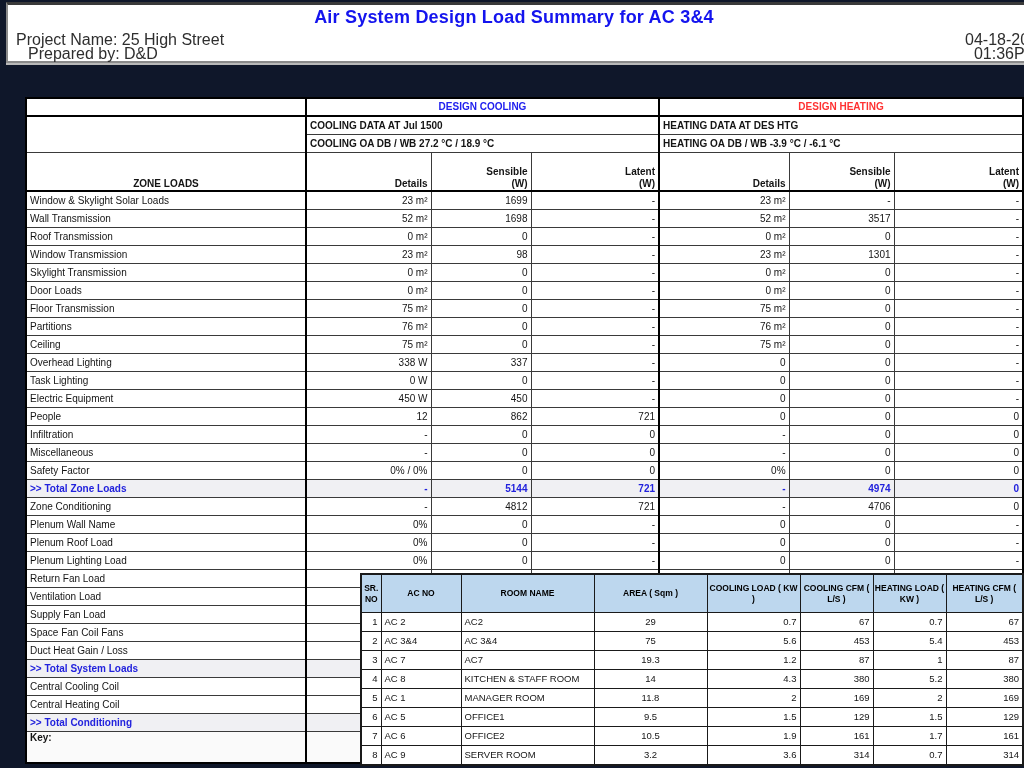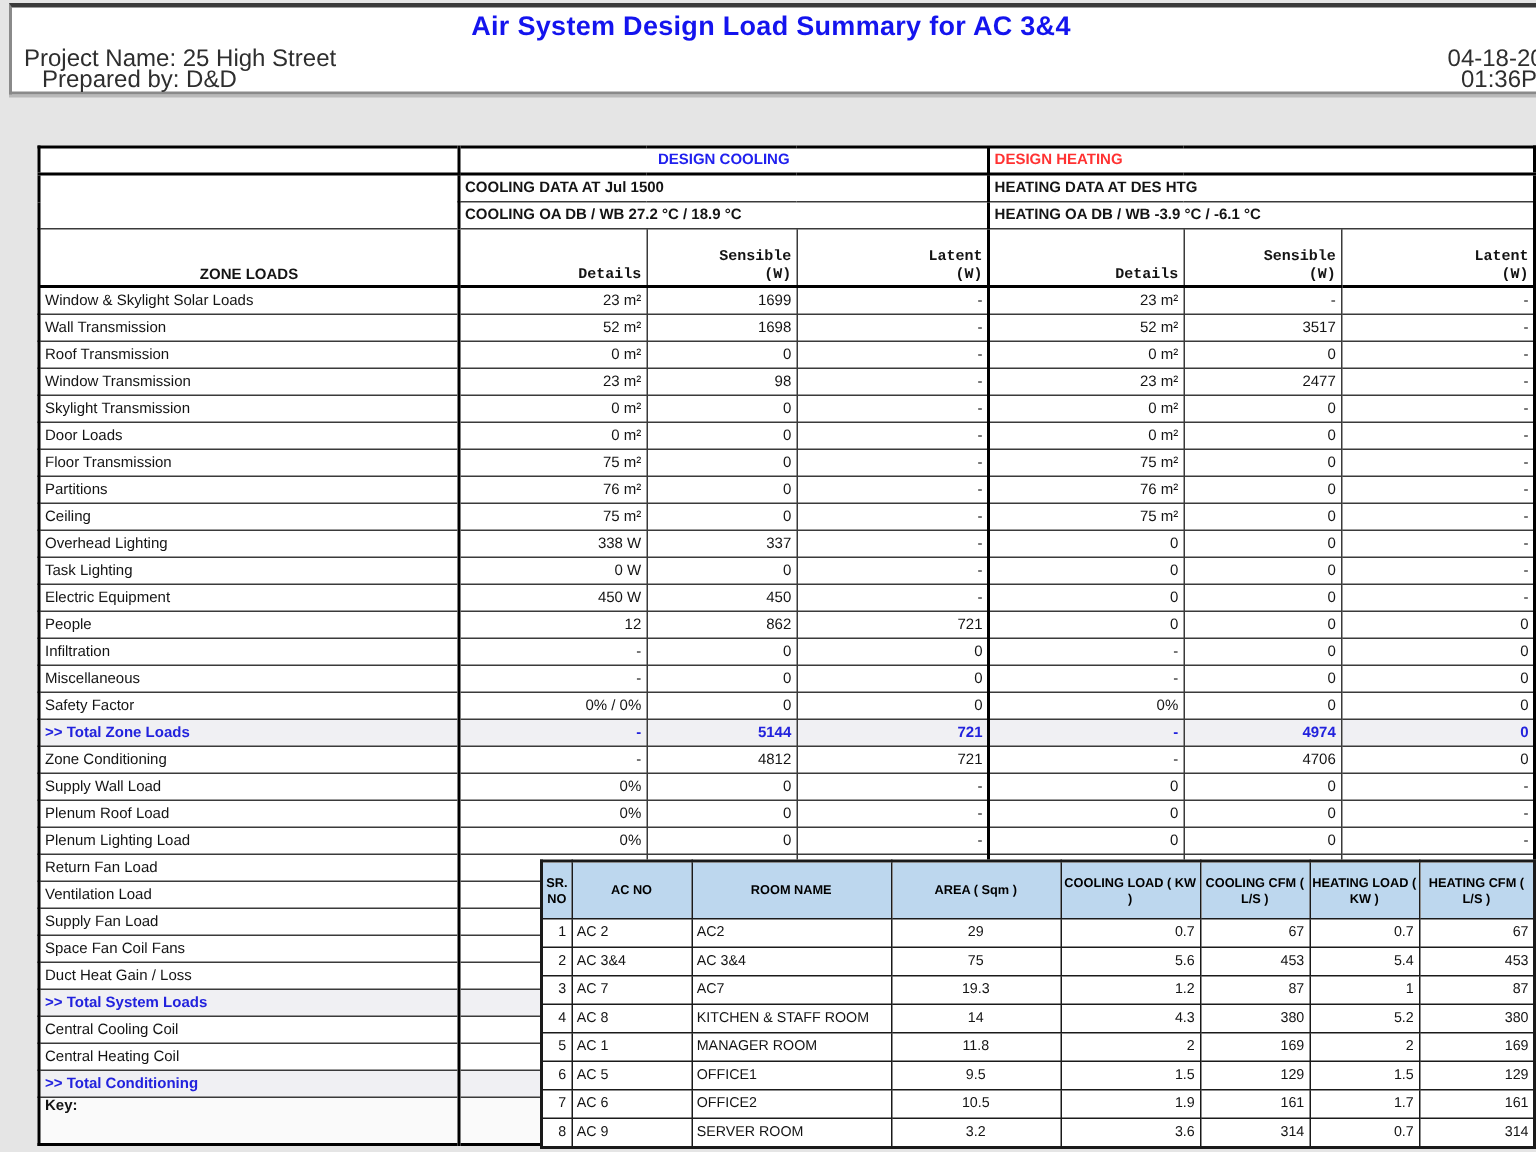--- a/index.html
+++ b/index.html
@@ -1,42 +1,42 @@
 <!DOCTYPE html>
 <html style="--title-blue: #1414ee; --cool-blue: #2020ee; --heat-red: #ff3232; --total-blue: #2222dd; --room-head: #bdd7ee;"><head>
 <meta charset="utf-8">
 <style>
   html,body{margin:0;padding:0;background:#fff;}
-  .page{position:relative;width:1024px;height:768px;background:#e5e5e5;overflow:hidden;
+  .page{position:relative;width:1024px;height:768px;background:#0f172a;overflow:hidden;
         font-family:"Liberation Sans",sans-serif;color:#141414;}
   
   .report-header{position:absolute;left:6px;top:2px;width:1030px;height:56px;background:#fff;
         border:2px solid #8a8a8a;border-top:3px solid #3a3a3a;box-shadow:0 2px 0 #b9b9b9;}
   .report-title{position:absolute;left:0;top:2px;width:1012px;text-align:center;
         font-size:18px;font-weight:bold;color:var(--title-blue);letter-spacing:0.2px;}
   .hdr-line{position:absolute;font-size:16px;color:#2e2e2e;white-space:nowrap;}
   .hdr-proj1{left:8px;top:26px;}
   .hdr-proj2{left:20px;top:40px;}
   .hdr-date{left:950px;top:26px;width:80px;text-align:right;}
   .hdr-time{left:950px;top:40px;width:80px;text-align:right;}
   
   .zone-table{position:absolute;left:25px;top:97px;width:997px;border-collapse:collapse;
         table-layout:fixed;background:#fff;border:2px solid #000;}
   .zone-table td{border:1px solid #3a3a3a;font-size:10px;padding:0 3px;height:17px;
         line-height:12px;white-space:nowrap;overflow:hidden;background:#fff;}
   .zone-table td:first-child{border-right:2px solid #000;}
   .zone-table td.secend{border-right:2px solid #000;}
   .hA td{height:16px;margin-left:42px;}
   .cool-title{color:var(--cool-blue);font-weight:bold;text-align:center;border-bottom:2px solid #000 !important;}
-  .heat-title{color:var(--heat-red);font-weight:bold;text-align:left;border-bottom:2px solid #000 !important;}
+  .heat-title{color:var(--heat-red);font-weight:bold;text-align:center;border-bottom:2px solid #000 !important;}
   .hA td:first-child{border-bottom:2px solid #000;}
   .hB td,.hC td{font-weight:bold;text-align:left;}
   .hD td{height:37px;vertical-align:bottom;font-weight:bold;border-bottom:2px solid #000;}
   .hD .zl{text-align:center;}
-  .hD .num{text-align:right;font-family:Liberation Mono, monospace;}
+  .hD .num{text-align:right;}
   .trow .lbl{text-align:left;}
   .trow .val{text-align:right;}
   .total td{background:#f0f0f3;color:var(--total-blue);font-weight:bold;}
   .key-row td{height:30px;vertical-align:top;font-weight:bold;background:#fafafa;margin-top:11px;}
   
   .room-table{position:absolute;left:360px;top:573px;width:662px;border-collapse:collapse;
         table-layout:fixed;background:#fff;border:2px solid #1a1a1a;}
   .room-table th{background:var(--room-head);color:#000;font-size:8.5px;font-weight:bold;
         text-align:center;border:1px solid #1a1a1a;height:37px;line-height:11px;padding:0 1px;
         vertical-align:middle;overflow:hidden;}
@@ -131,21 +131,21 @@
           <td class="val">0 m²</td>
           <td class="val">0</td>
           <td class="val">-</td>
         </tr>
         <tr class="trow">
           <td class="lbl">Window Transmission</td>
           <td class="val">23 m²</td>
           <td class="val">98</td>
           <td class="val secend">-</td>
           <td class="val">23 m²</td>
-          <td class="val">2477</td>
+          <td class="val">1301</td>
           <td class="val">-</td>
         </tr>
         <tr class="trow">
           <td class="lbl">Skylight Transmission</td>
           <td class="val">0 m²</td>
           <td class="val">0</td>
           <td class="val secend">-</td>
           <td class="val">0 m²</td>
           <td class="val">0</td>
           <td class="val">-</td>
@@ -261,21 +261,21 @@
         <tr class="trow">
           <td class="lbl">Zone Conditioning</td>
           <td class="val">-</td>
           <td class="val">4812</td>
           <td class="val secend">721</td>
           <td class="val">-</td>
           <td class="val">4706</td>
           <td class="val">0</td>
         </tr>
         <tr class="trow">
-          <td class="lbl">Supply Wall Load</td>
+          <td class="lbl">Plenum Wall Name</td>
           <td class="val">0%</td>
           <td class="val">0</td>
           <td class="val secend">-</td>
           <td class="val">0</td>
           <td class="val">0</td>
           <td class="val">-</td>
         </tr>
         <tr class="trow">
           <td class="lbl">Plenum Roof Load</td>
           <td class="val">0%</td>

